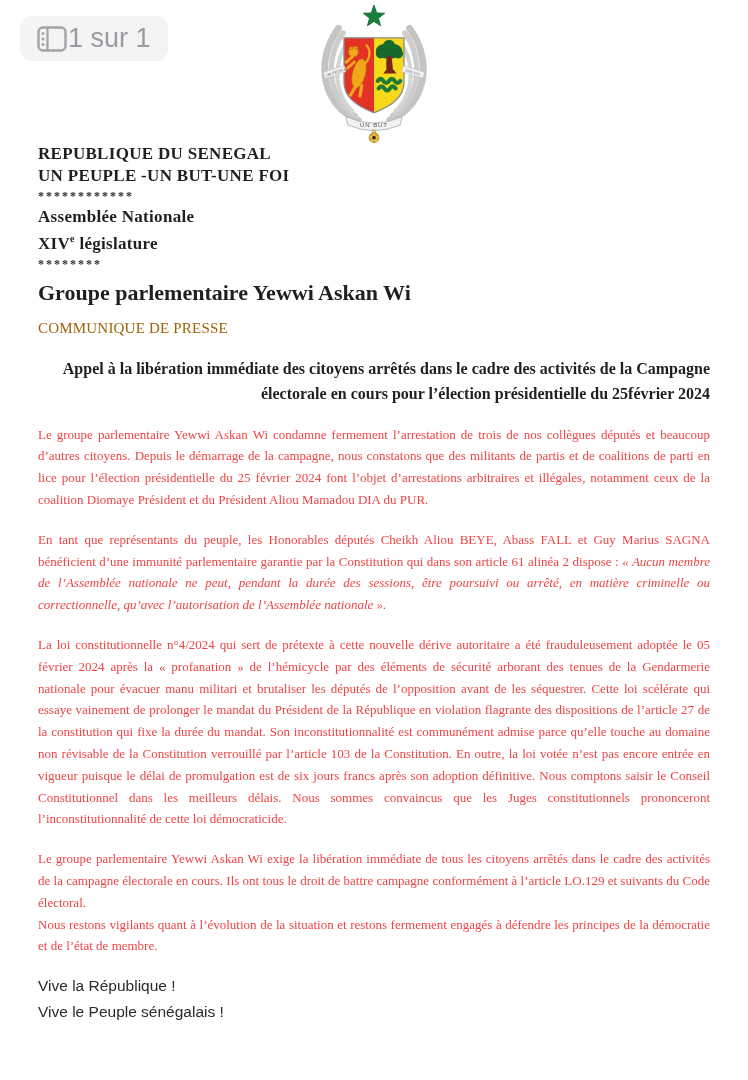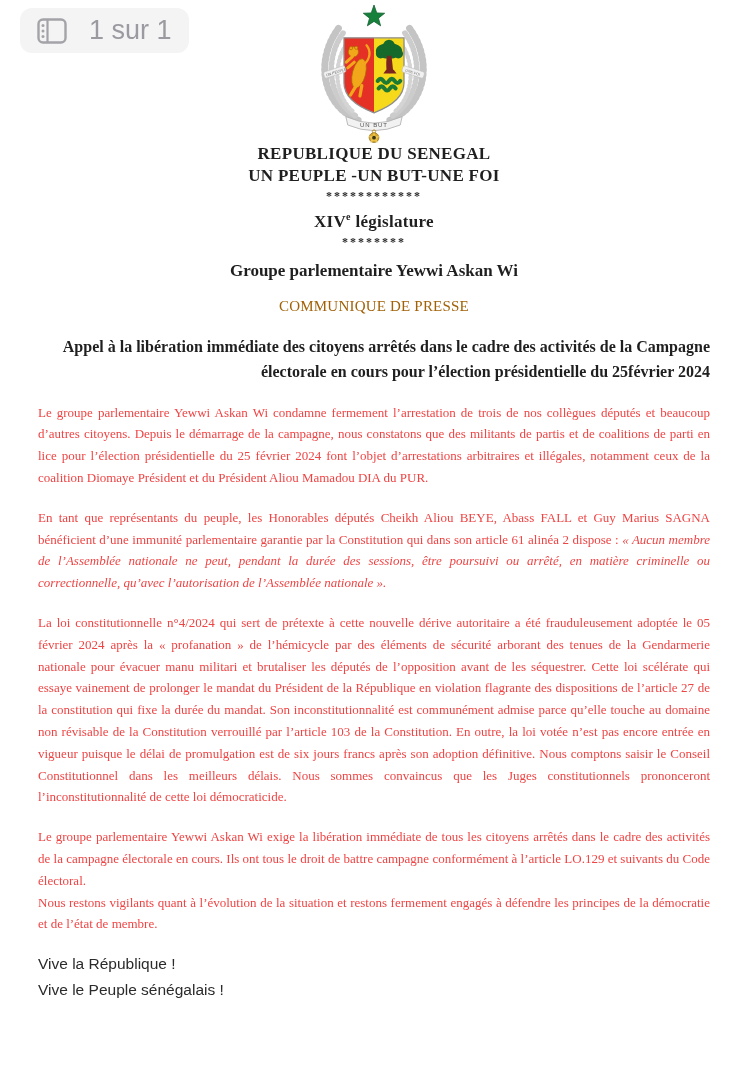--- a/index.html
+++ b/index.html
@@ -1,33 +1,33 @@
 <!DOCTYPE html>
 <html><head>
 <meta charset="utf-8">
 <style>
   html,body{margin:0;padding:0;}
   .page{
     width:748px;height:1080px;background:#ffffff;position:relative;
     font-family:"Liberation Serif", serif;color:#1f1f1f;overflow:hidden;
   }
   .page-indicator{
-    position:absolute;top:8px;left:20px;
-    display:inline-flex;align-items:center;gap:22px;
+    position:absolute;top:16px;left:20px;
+    display:inline-flex;align-items:center;gap:1px;
     background:#f4f4f5;border-radius:12px;padding:9px 17px;
   }
   .page-indicator .label{
     font-family:"Liberation Sans", sans-serif;font-size:27px;color:#9a9aa0;line-height:1;
   }
   .content{position:absolute;left:38px;right:38px;top:0;}
   .crest{display:block;margin:2px auto 0;}
-  .hdr{text-align:center;}
+  .hdr{text-align:left;}
   .h-line{font-weight:bold;font-size:17px;line-height:22px;letter-spacing:.3px;}
   .sep{font-weight:bold;font-size:12px;line-height:19px;letter-spacing:2px;color:#2a2a2a;}
-  .group-line{font-weight:bold;font-size:17px;line-height:24px;margin-top:7px;}
+  .group-line{font-weight:bold;font-size:22px;line-height:24px;margin-top:7px;}
   .press-line{font-size:15px;line-height:20px;margin-top:13px;letter-spacing:.2px;color:#a16207;}
   .doc-title{
     font-weight:bold;font-size:16px;line-height:25px;text-align:right;margin-top:18px;
   }
   .para{
     font-size:13px;line-height:21.8px;text-align:justify;margin-top:18px;
     color:#ef4444;
   }
   .para .quote{font-style:italic;}
   .para.tight{margin-top:0;}
@@ -118,20 +118,21 @@
         <circle cx="80" cy="144.5" r="5.2" fill="#d9a928" stroke="#93701d" stroke-width="0.8"></circle>
         <polygon points="80,138.6 81.6,142.8 86,143 82.6,145.6 83.8,149.8 80,147.4 76.2,149.8 77.4,145.6 74,143 78.4,142.8" fill="#ecc64f"></polygon>
         <circle cx="80" cy="144.5" r="2" fill="#3a3414"></circle>
       </g>
     </svg>
 
     <div class="hdr">
       <div class="h-line">REPUBLIQUE DU SENEGAL</div>
       <div class="h-line">UN PEUPLE -UN BUT-UNE FOI</div>
       <div class="sep">************</div>
+      <div class="h-line">Assemblée Nationale</div>
       <div class="h-line"><span>XIV</span><sup>e</sup><span> législature</span></div>
       <div class="sep">********</div>
       <div class="group-line">Groupe parlementaire Yewwi Askan Wi</div>
       <div class="press-line">COMMUNIQUE DE PRESSE</div>
     </div>
 
     <div class="doc-title">Appel à la libération immédiate des citoyens arrêtés dans le cadre des activités de la Campagne électorale en cours pour l’élection présidentielle du 25février 2024</div>
 
     <div class="para">Le groupe parlementaire Yewwi Askan Wi condamne fermement l’arrestation de trois de nos collègues députés et beaucoup d’autres citoyens. Depuis le démarrage de la campagne, nous constatons que des militants de partis et de coalitions de parti en lice pour l’élection présidentielle du 25 février 2024 font l’objet d’arrestations arbitraires et illégales, notamment ceux de la coalition Diomaye Président et du Président Aliou Mamadou DIA du PUR.</div>
 

